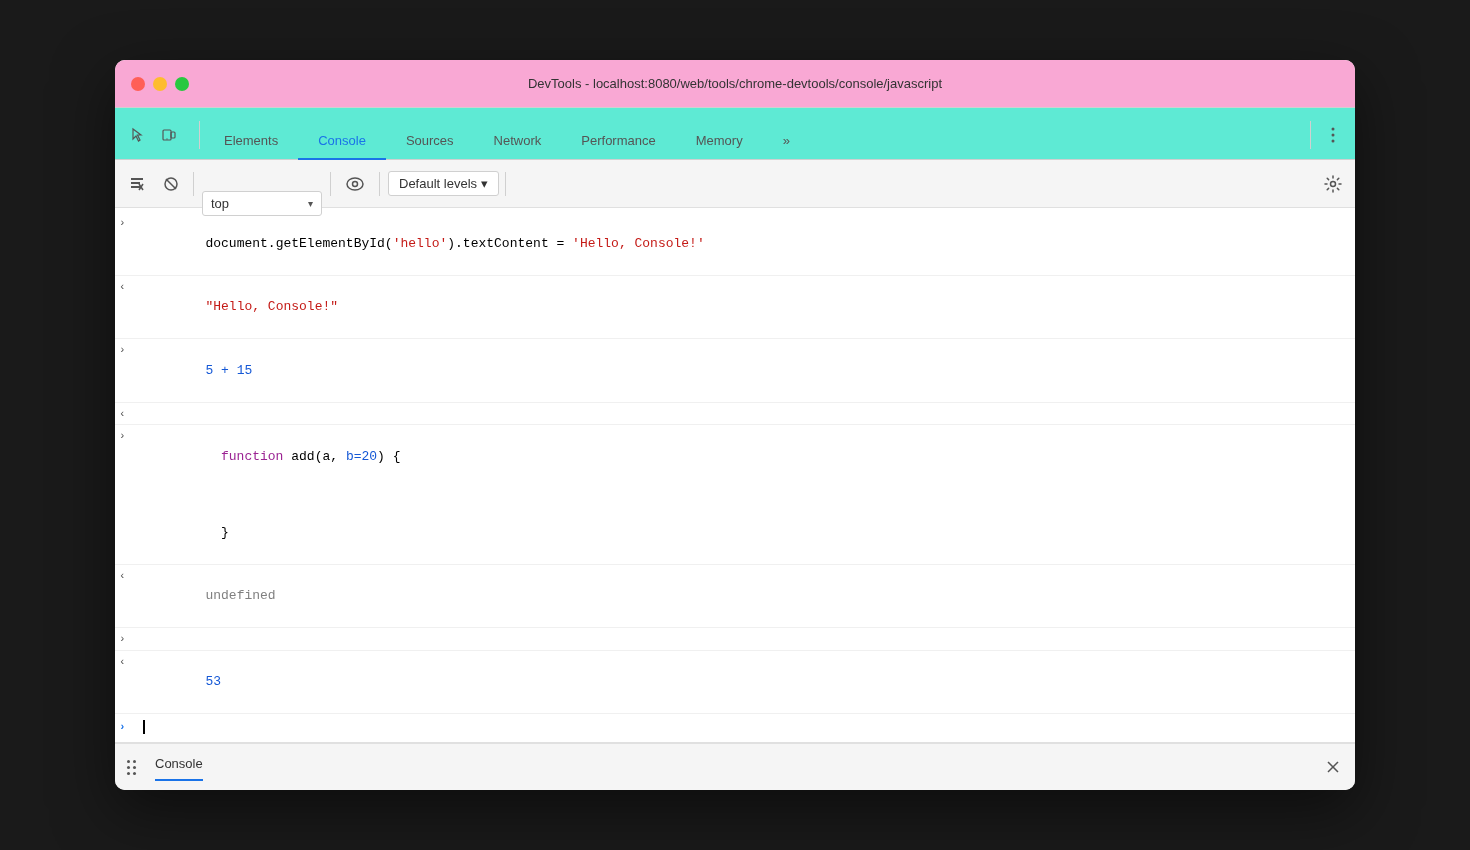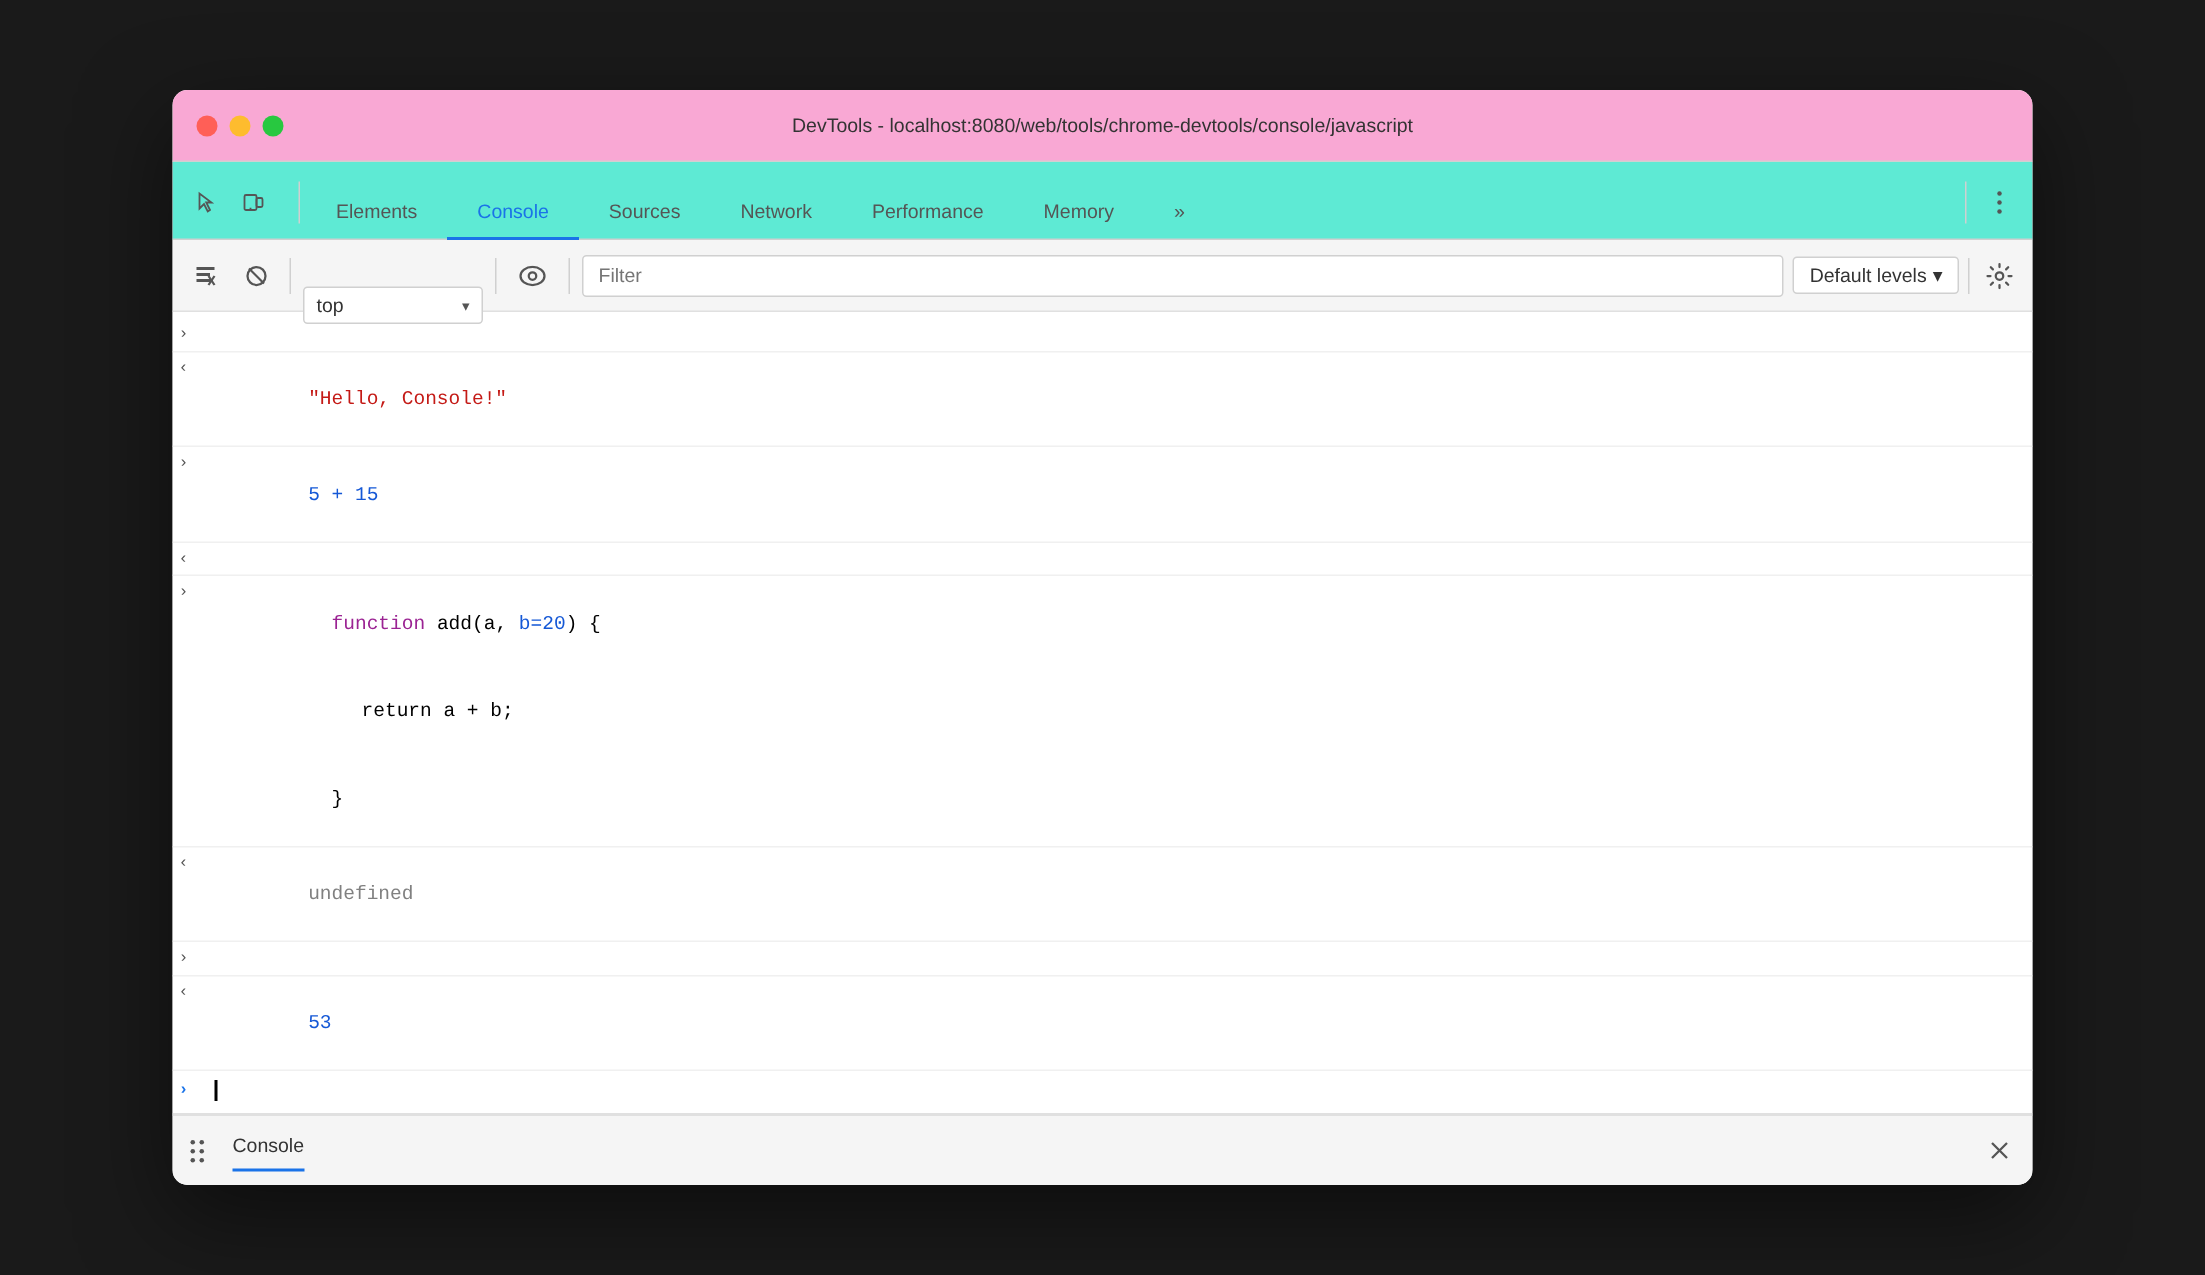--- a/index.html
+++ b/index.html
@@ -428,41 +428,43 @@
 
     <div class="eye-btn" title="Live expressions">
       <svg width="18" height="14" viewBox="0 0 18 14" fill="none">
         <ellipse cx="9" cy="7" rx="8" ry="6" stroke="#555" stroke-width="1.5" fill="none"></ellipse>
         <circle cx="9" cy="7" r="2.5" stroke="#555" stroke-width="1.5" fill="none"></circle>
       </svg>
     </div>
 
     <div class="console-toolbar-divider"></div>
 
-    <input class="filter-input" type="text" placeholder="Filter" style="">
 
     <div class="levels-btn">
       <span>Default levels</span>
       <span>▾</span>
     </div>
 
     <div style="width:1px;height:24px;background:#d0d0d0;"></div>
 
     <div class="settings-btn" title="Console settings">
       <svg width="18" height="18" viewBox="0 0 18 18" fill="none">
         <circle cx="9" cy="9" r="2.5" stroke="#555" stroke-width="1.5" fill="none"></circle>
         <path d="M9 1 L9 3 M9 15 L9 17 M1 9 L3 9 M15 9 L17 9 M3.2 3.2 L4.6 4.6 M13.4 13.4 L14.8 14.8 M14.8 3.2 L13.4 4.6 M4.6 13.4 L3.2 14.8" stroke="#555" stroke-width="1.5" stroke-linecap="round"></path>
       </svg>
     </div>
   </div>
 
   <div class="console-output">
 
     <div class="console-line">
       <span class="console-arrow arrow-right">›</span>
+      <span class="console-code">
+        <span style="color:#000;">document.getElementById(</span><span style="color:#c41a16;">'hello'</span><span style="color:#000;">).textContent = </span><span style="color:#c41a16;">'Hello, Console!'</span>
+      </span>
     </div>
 
     <div class="console-line">
       <span class="console-arrow arrow-left">‹</span>
       <span class="console-code">
         <span style="color:#c41a16;">"Hello, Console!"</span>
       </span>
     </div>
 
     <div class="console-line">
@@ -478,23 +480,20 @@
 
     <div class="console-line" style="flex-direction:column;">
       <div style="display:flex;">
         <span class="console-arrow arrow-right">›</span>
         <span class="console-code">
           <span style="color:#9b2393;">function</span><span style="color:#000;"> </span><span style="color:#000;">add</span><span style="color:#000;">(a, </span><span style="color:#1558d6;">b=20</span><span style="color:#000;">) {</span>
         </span>
       </div>
       <div style="display:flex;">
         <span class="console-arrow" style="color:transparent;">›</span>
-        <span class="console-code">
-          <span style="color:#000;padding-left:20px;display:inline-block;">return a + b;</span>
-        </span>
       </div>
       <div style="display:flex;">
         <span class="console-arrow" style="color:transparent;">›</span>
         <span class="console-code">
           <span style="color:#000;">}</span>
         </span>
       </div>
     </div>
 
     <div class="console-line">

